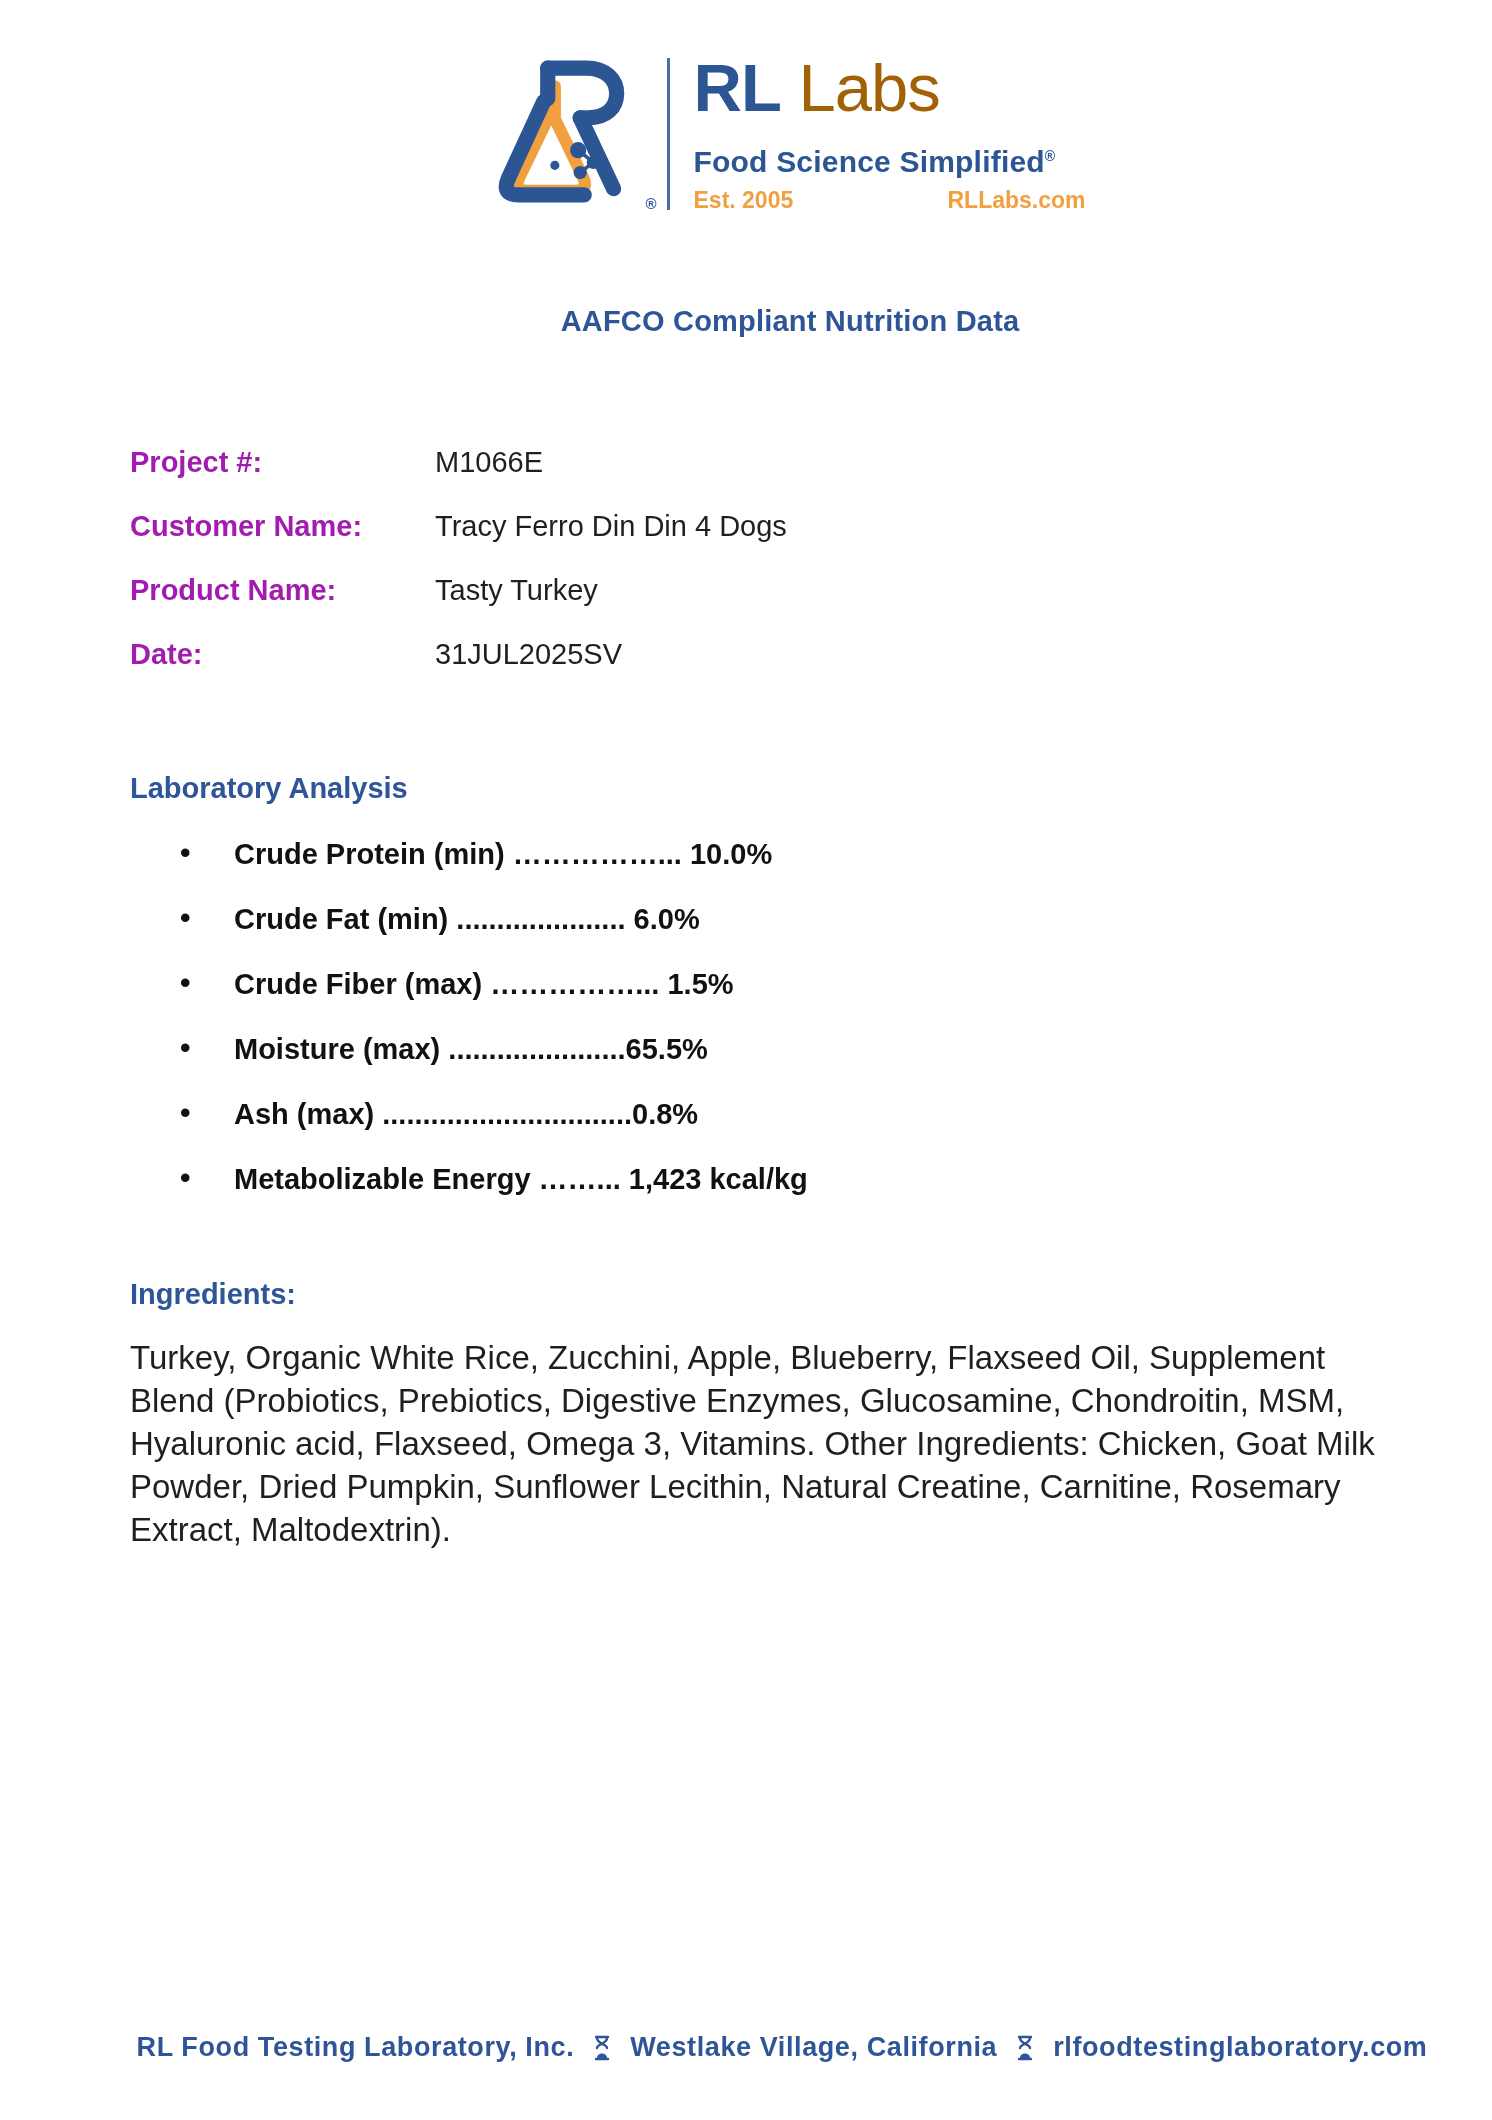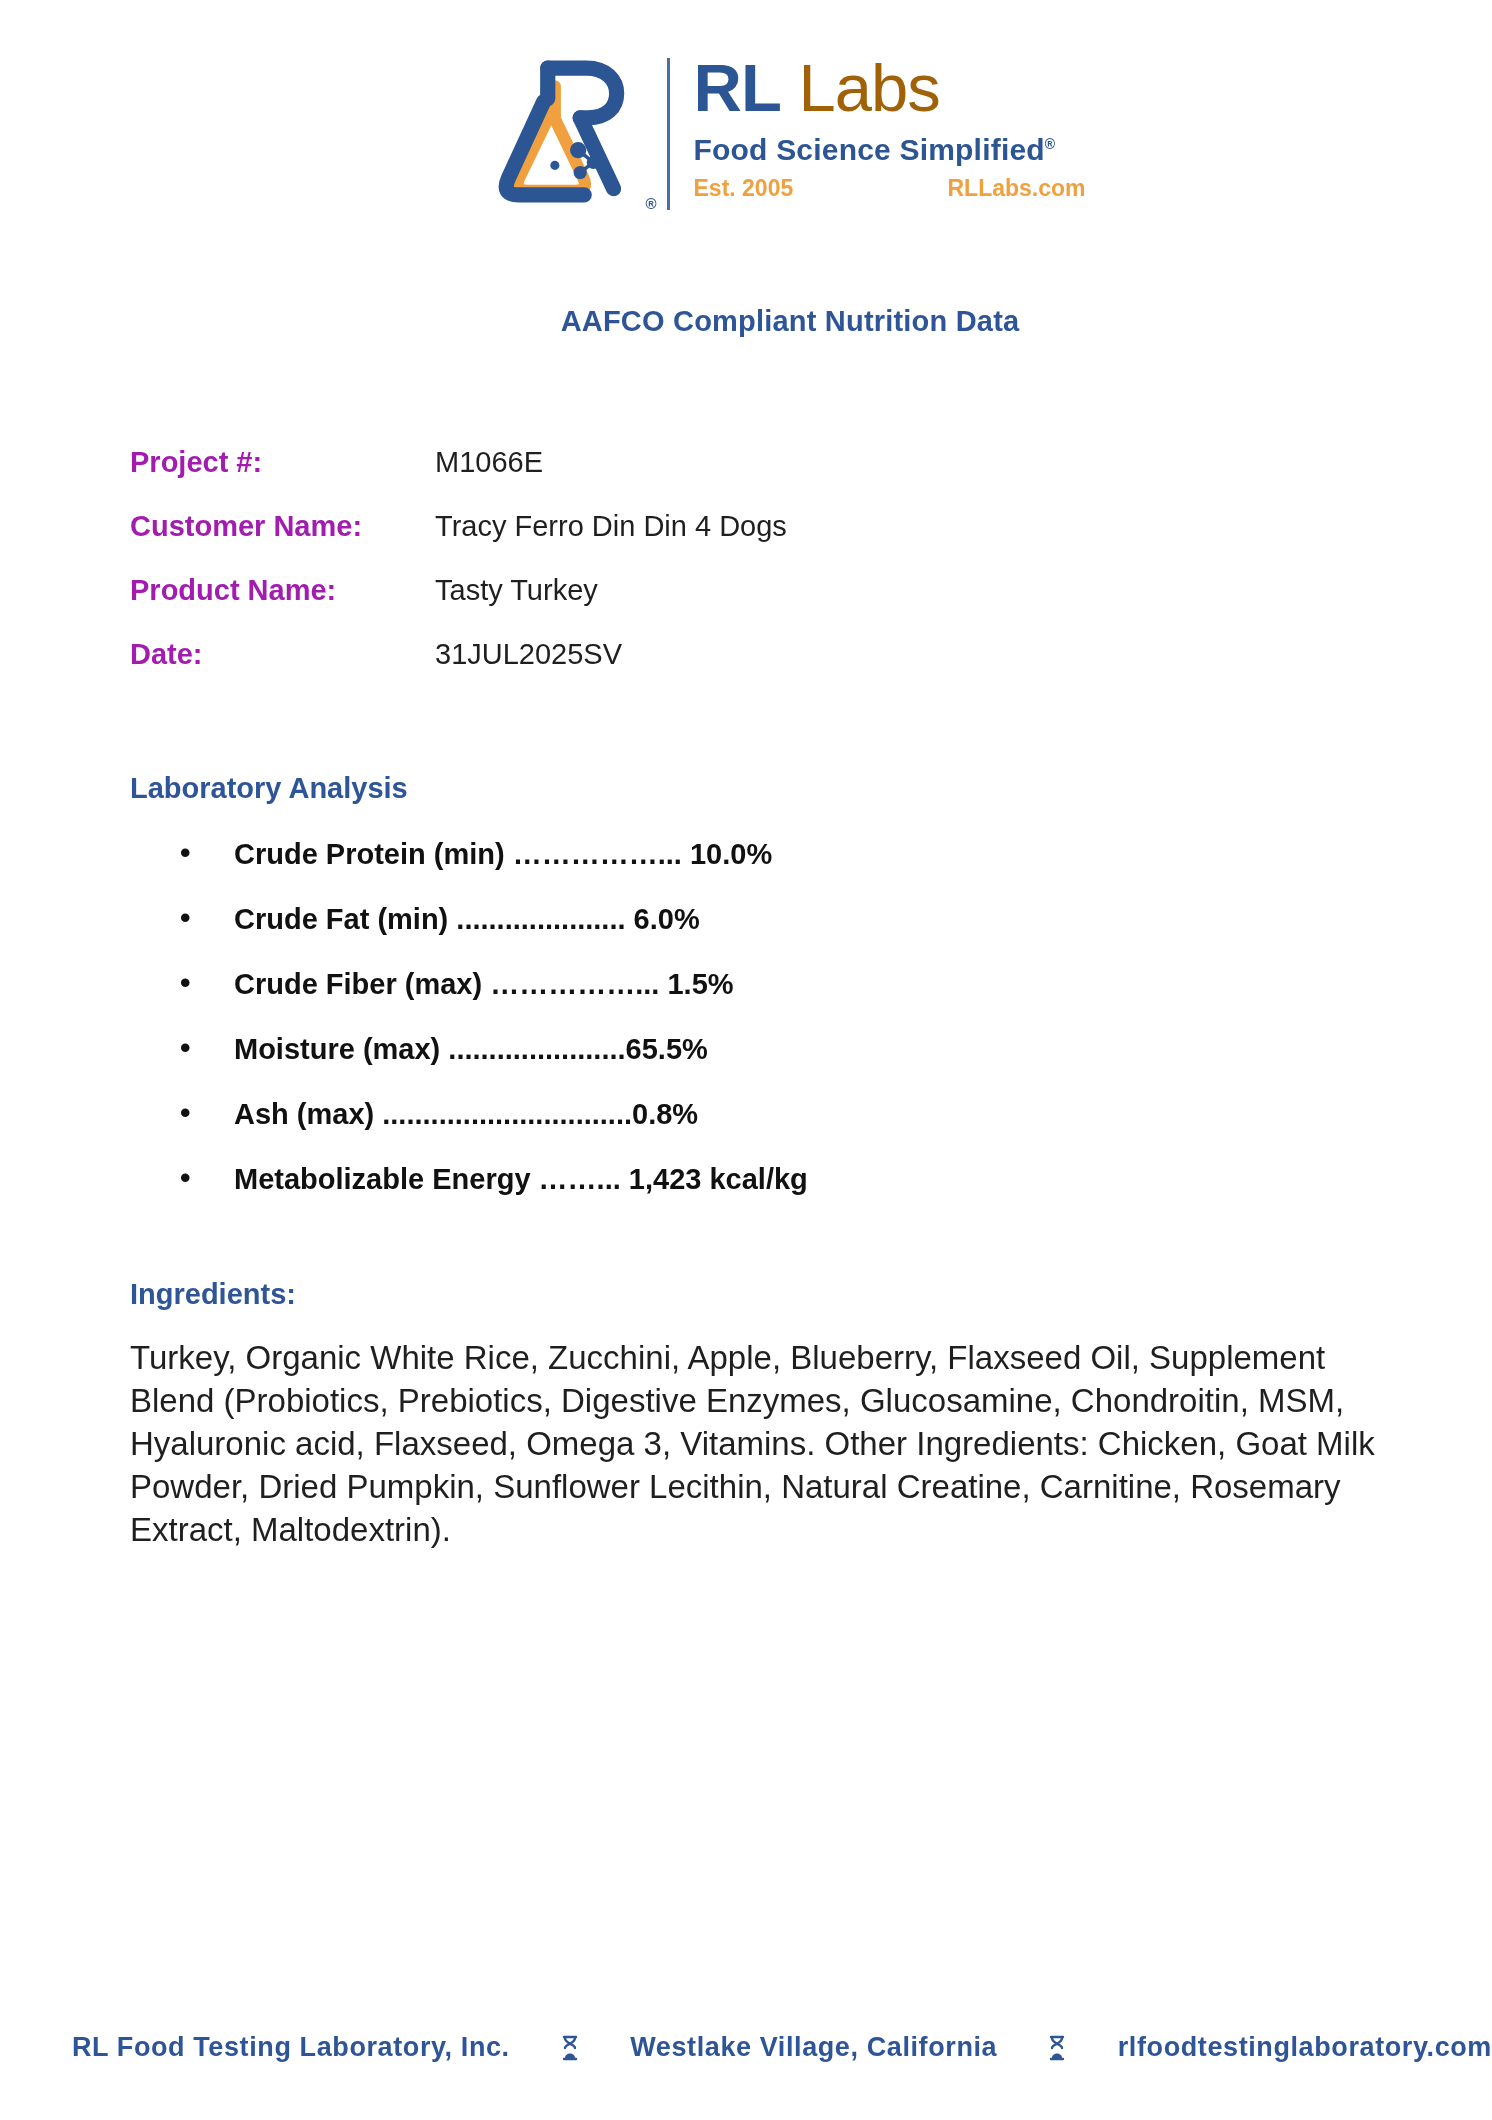--- a/index.html
+++ b/index.html
@@ -32,21 +32,21 @@
   }
   .logo-divider {
     width: 3px; height: 152px; margin-top: 6px;
     background: #2b5593; opacity: .85;
   }
   .logo-text { display: flex; flex-direction: column; width: 392px; margin-top: 2px; }
   .brand-line { line-height: 1; white-space: nowrap; letter-spacing: -1px; }
   .brand-bold { font-size: 67px; font-weight: 800; color: #2b5593; }
   .brand-light { font-size: 67px; font-weight: 400; color: #a16207; }
   .tagline {
-    margin-top: 12px;
+    margin-top: 24px;
     font-size: 30px; font-weight: bold; color: #2b5593;
     white-space: nowrap; letter-spacing: .2px;
   }
   .tagline sup { font-size: 14px; }
   .logo-bottom {
     margin-top: 8px;
     display: flex; justify-content: space-between;
     font-size: 23px; font-weight: bold; color: #f0a03e;
   }
 
@@ -108,21 +108,21 @@
     position: absolute;
     top: 1336px; left: 130px; right: 104px;
     font-size: 33px; line-height: 43px; color: #1f1f1f;
   }
 
   
   .footer {
     position: absolute;
     top: 2032px; left: 0; right: 0;
     padding-left: 72px;
-    display: flex; justify-content: space-between; align-items: center;
+    display: flex; justify-content: center; align-items: center;
     gap: 20px;
     font-size: 27px; font-weight: bold; color: #2e5597;
     letter-spacing: .6px;
     white-space: nowrap;
   }
   .footer svg { flex: 0 0 auto; }
 </style>
 </head>
 <body>
 

